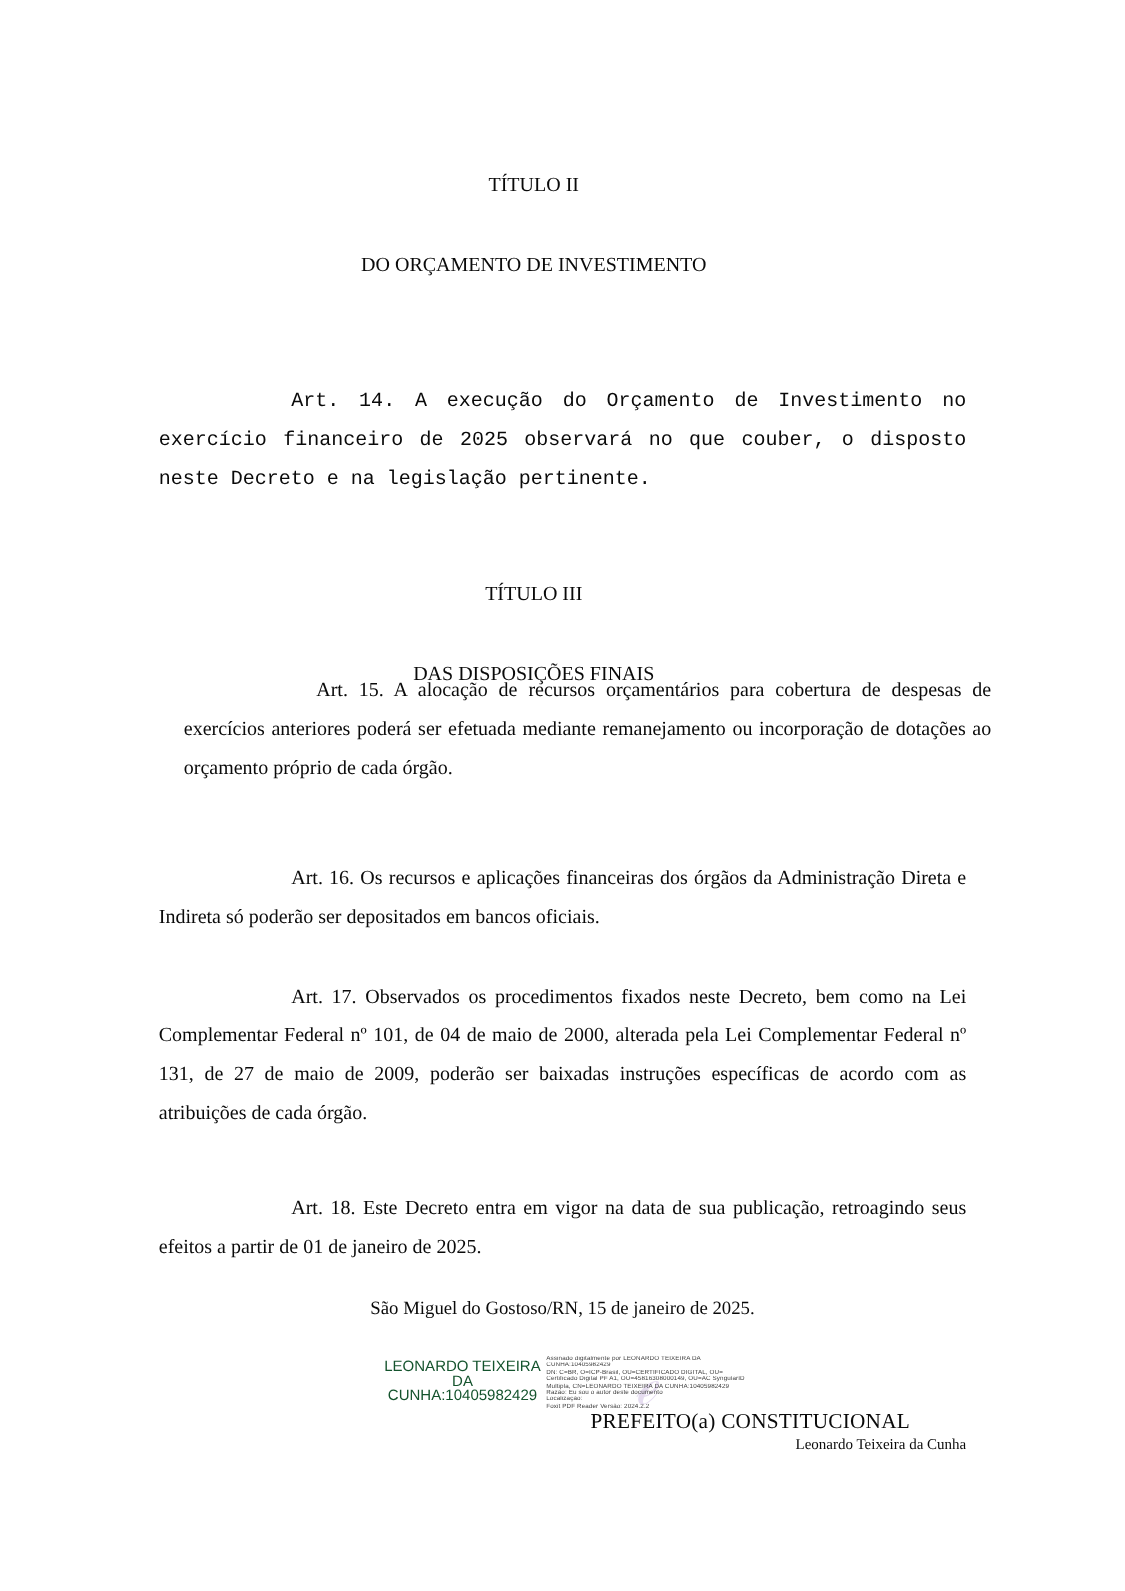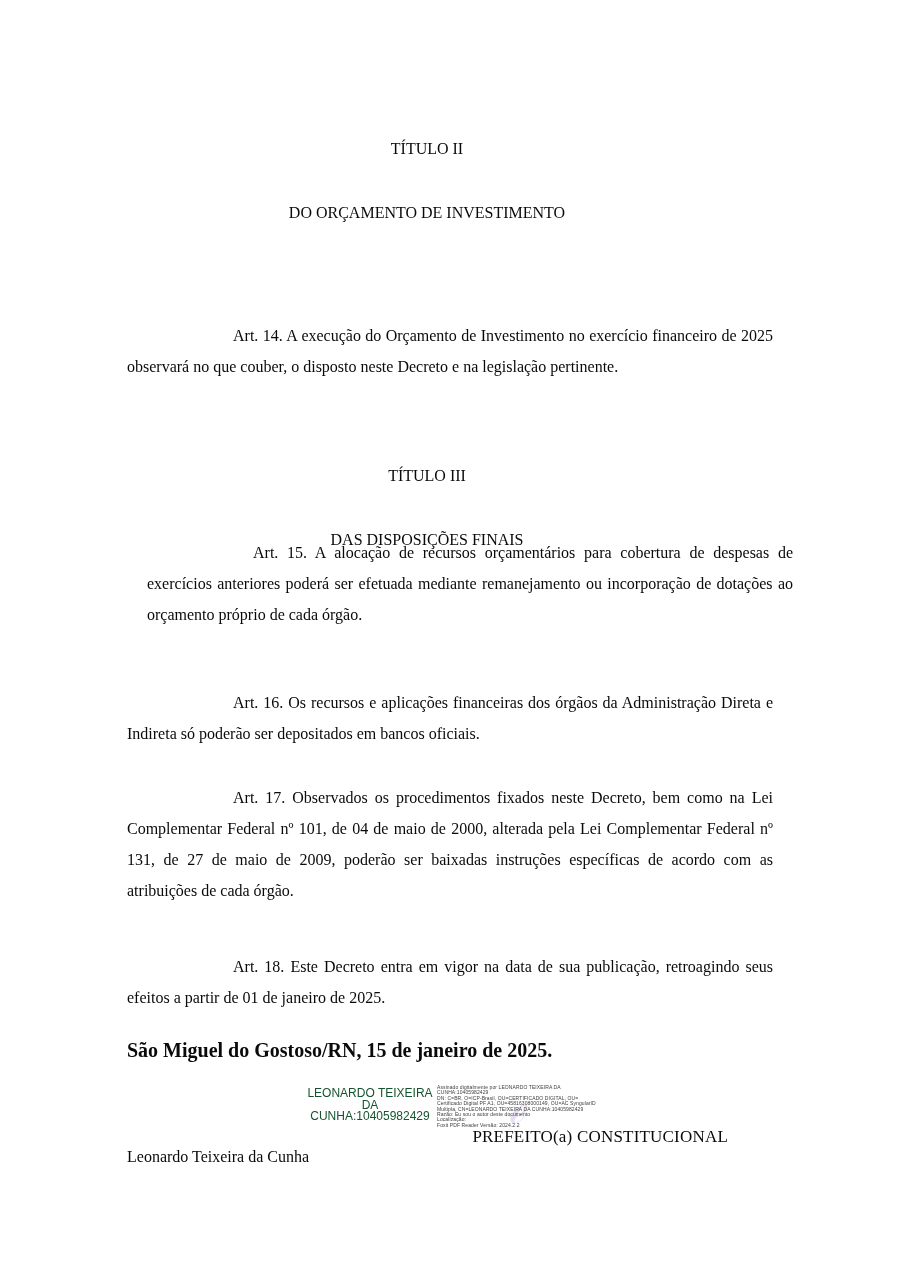--- a/index.html
+++ b/index.html
@@ -28,32 +28,31 @@
 
   
   .paragraph {
     position: absolute;
     left: 127px; width: 646px;
     font-size: 16px;
     line-height: 31px;
     text-align: justify;
     text-indent: 106px;
   }
-  #art-14 { top: 304px; }
+  #art-14 { top: 290px; font-family: Liberation Mono, monospace; }
   #art-15 { top: 521px; margin-left: 20px; }
   #art-16 { top: 671px; }
   #art-17 { top: 766px; }
   #art-18 { top: 935px; }
 
   .dateline {
     position: absolute;
     left: 127px; width: 646px; top: 1039px;
-    font-size: 20px;
-    text-align: left;
-    font-weight: bold;
+    font-size: 15px;
+    text-align: center;
   }
 
   
   .signer-block {
     position: absolute;
     left: 280px; top: 1088px; width: 180px;
     font-family: "Liberation Sans", "DejaVu Sans", sans-serif;
     font-size: 12px;
     line-height: 11.5px;
     text-align: center;
@@ -85,22 +84,22 @@
   .sig-role {
     position: absolute;
     left: 127px; width: 601px; top: 1127px;
     font-size: 17px;
     text-align: right;
     letter-spacing: 0.2px;
   }
   .sig-name {
     position: absolute;
     left: 127px; width: 646px; top: 1148px;
-    font-size: 16px;
-    text-align: left;
+    font-size: 12px;
+    text-align: right;
   }
 </style>
 </head>
 <body>
 
 <div class="page">
 
   <div class="heading-group" id="hg-1">
     <div>TÍTULO II</div>
     <div>DO ORÇAMENTO DE INVESTIMENTO</div>

